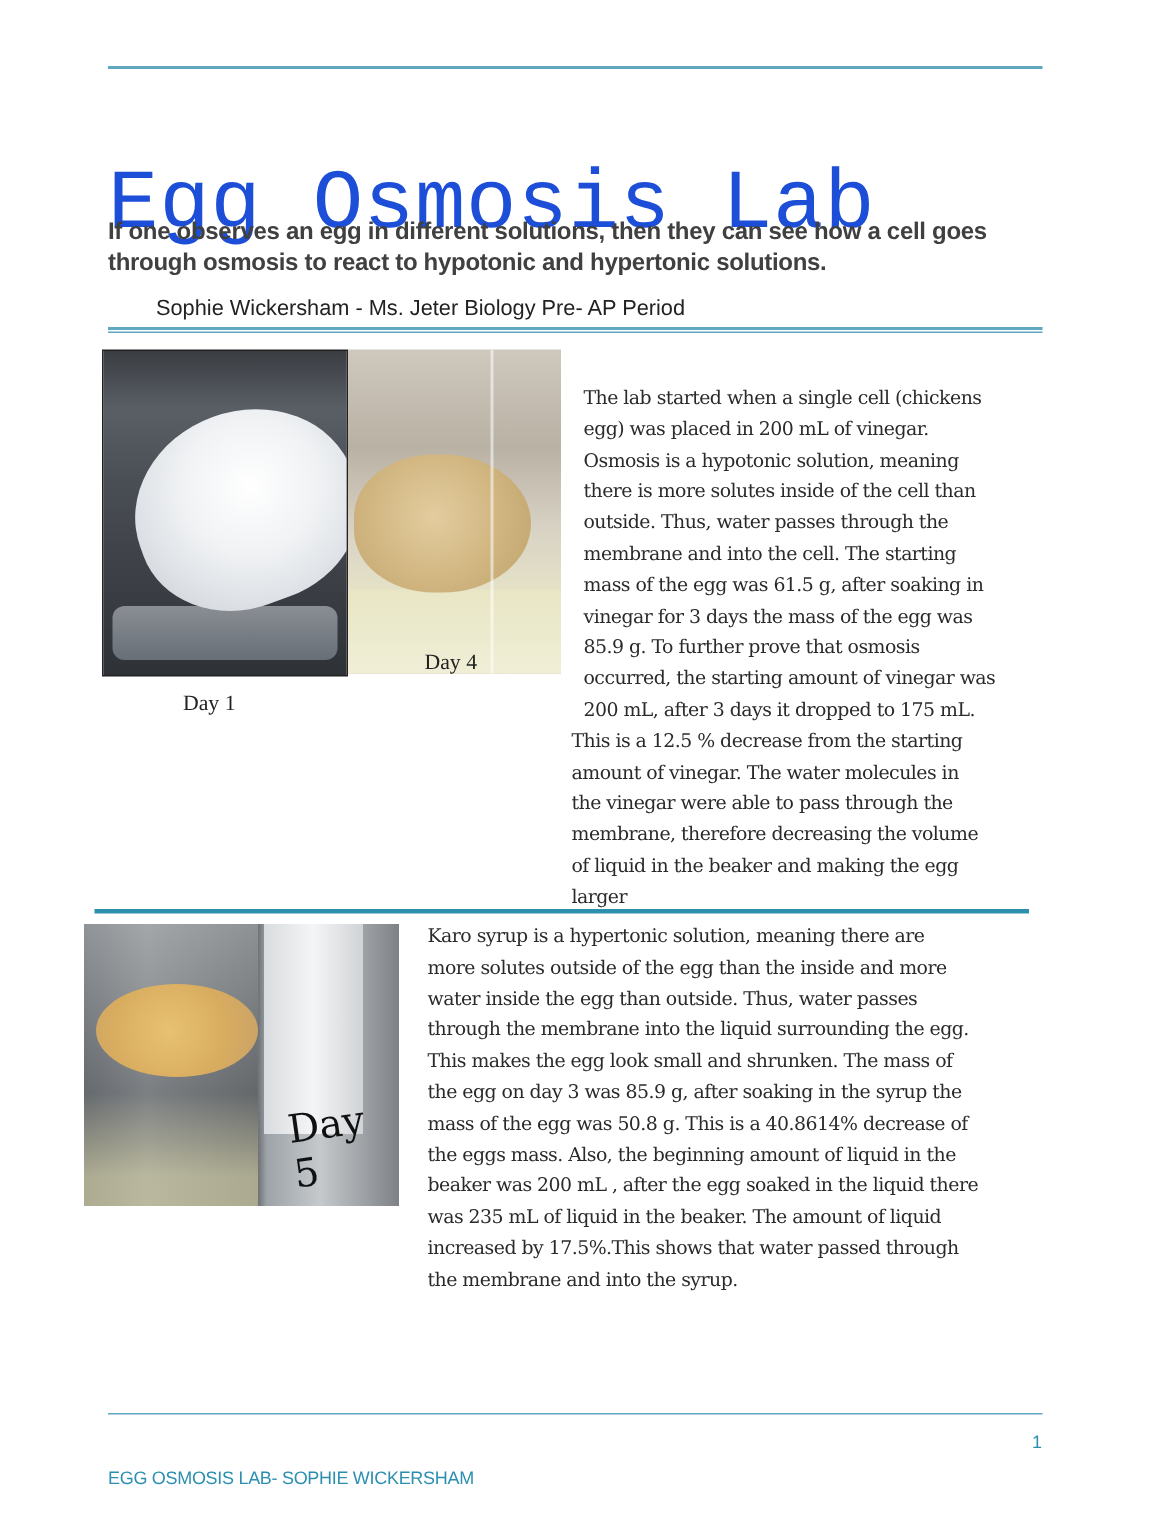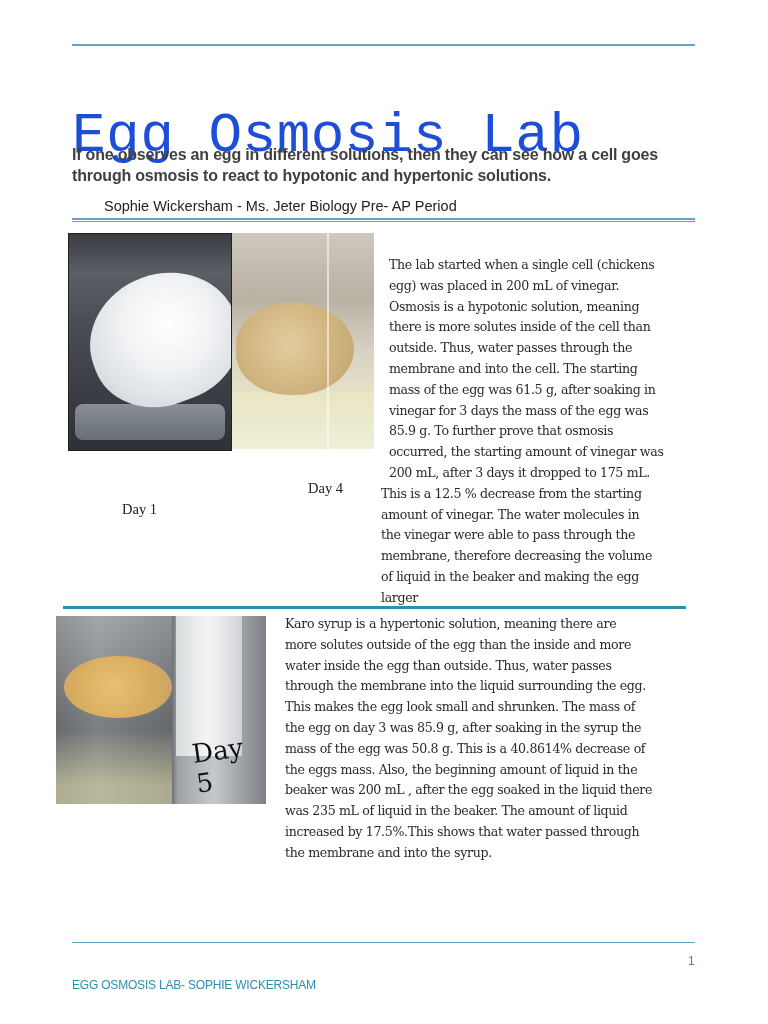--- a/index.html
+++ b/index.html
@@ -11,22 +11,22 @@
     .rule-double { position: absolute; left: 72px; top: 218px; width: 623px; height: 4px; border-top: 2px solid #5fa8bf; border-bottom: 1px solid #5fa8bf; box-sizing: border-box; }
     .photo { position: absolute; overflow: hidden; }
     .photo-day1 { left: 68px; top: 233px; width: 162px; height: 216px; background: linear-gradient(180deg, #3a3d42 0%, #5a5f66 18%, #4a4e55 40%, #2e3136 100%); border: 1px solid #222; }
     .egg-day1 { position: absolute; left: 20px; top: 40px; width: 150px; height: 130px; border-radius: 50% 50% 45% 45%; background: radial-gradient(circle at 55% 40%, #ffffff 0%, #f0f2f4 40%, #d9dde2 75%, #b8bec6 100%); transform: rotate(-20deg); }
     .beaker-base1 { position: absolute; left: 6px; bottom: 10px; width: 150px; height: 36px; border-radius: 8px; background: linear-gradient(180deg, rgba(220,225,230,0.5), rgba(140,150,160,0.6)); }
     .photo-day4 { left: 232px; top: 233px; width: 142px; height: 216px; background: linear-gradient(180deg, #cfc8bd 0%, #b9b1a4 30%, #d8d2c4 55%, #e8e6c8 80%, #d0cba8 100%); }
     .egg-day4 { position: absolute; left: 4px; top: 70px; width: 118px; height: 92px; border-radius: 45% 50% 50% 45%; background: radial-gradient(circle at 45% 45%, #e3cc9f 0%, #d2b782 50%, #bfa26c 100%); }
     .liquid4 { position: absolute; left: 0; top: 160px; width: 142px; height: 56px; background: linear-gradient(180deg, #e8e6c4, #f0eed6); }
     .beaker-line4 { position: absolute; left: 95px; top: 0; width: 2px; height: 216px; background: rgba(255,255,255,0.55); }
     .caption { position: absolute; font-family: "Liberation Serif", serif; font-size: 14.5px; color: #222; }
-    .cap1 { left: 122px; top: 461px; margin-top: 40px; }
-    .cap4 { left: 283px; top: 480px; margin-left: 25px; }
+    .cap1 { left: 122px; top: 461px; }
+    .cap4 { left: 283px; top: 434px; }
     .body-text { position: absolute; font-family: "DejaVu Serif", serif; font-size: 12.6px; line-height: 20.8px; color: #2a2a2a; letter-spacing: -0.35px; }
     .para1 { left: 381px; top: 240px; width: 312px; margin-top: 15px; }
     .para1 .indent { padding-left: 8px; display: block; }
     .rule-mid { position: absolute; left: 63px; top: 606px; width: 623px; height: 3px; background: #2c8fb0; }
     .photo-day5 { left: 56px; top: 616px; width: 210px; height: 188px; background: linear-gradient(90deg, #6d7074 0%, #8a8d90 20%, #6a6d70 55%, #9da3a8 58%, #c5c9cc 75%, #7e8286 100%); }
     .egg-day5 { position: absolute; left: 8px; top: 40px; width: 108px; height: 62px; border-radius: 50%; background: radial-gradient(circle at 45% 50%, #e8c173 0%, #d9ad5f 55%, #c7a06a 100%); }
     .beaker5 { position: absolute; left: 0; top: 0; width: 116px; height: 188px; background: linear-gradient(180deg, rgba(210,215,218,0.35), rgba(80,85,90,0.25) 60%, rgba(225,220,170,0.55) 90%); }
     .towel5 { position: absolute; left: 120px; top: 0; width: 66px; height: 140px; background: linear-gradient(90deg, #d9dcde, #f4f5f6 50%, #d0d3d6); }
     .day5-mark { position: absolute; left: 138px; top: 118px; font-family: "DejaVu Serif", serif; font-size: 26px; color: #111; transform: rotate(-8deg); line-height: 30px; }
     .para2 { left: 285px; top: 614px; width: 405px; }

